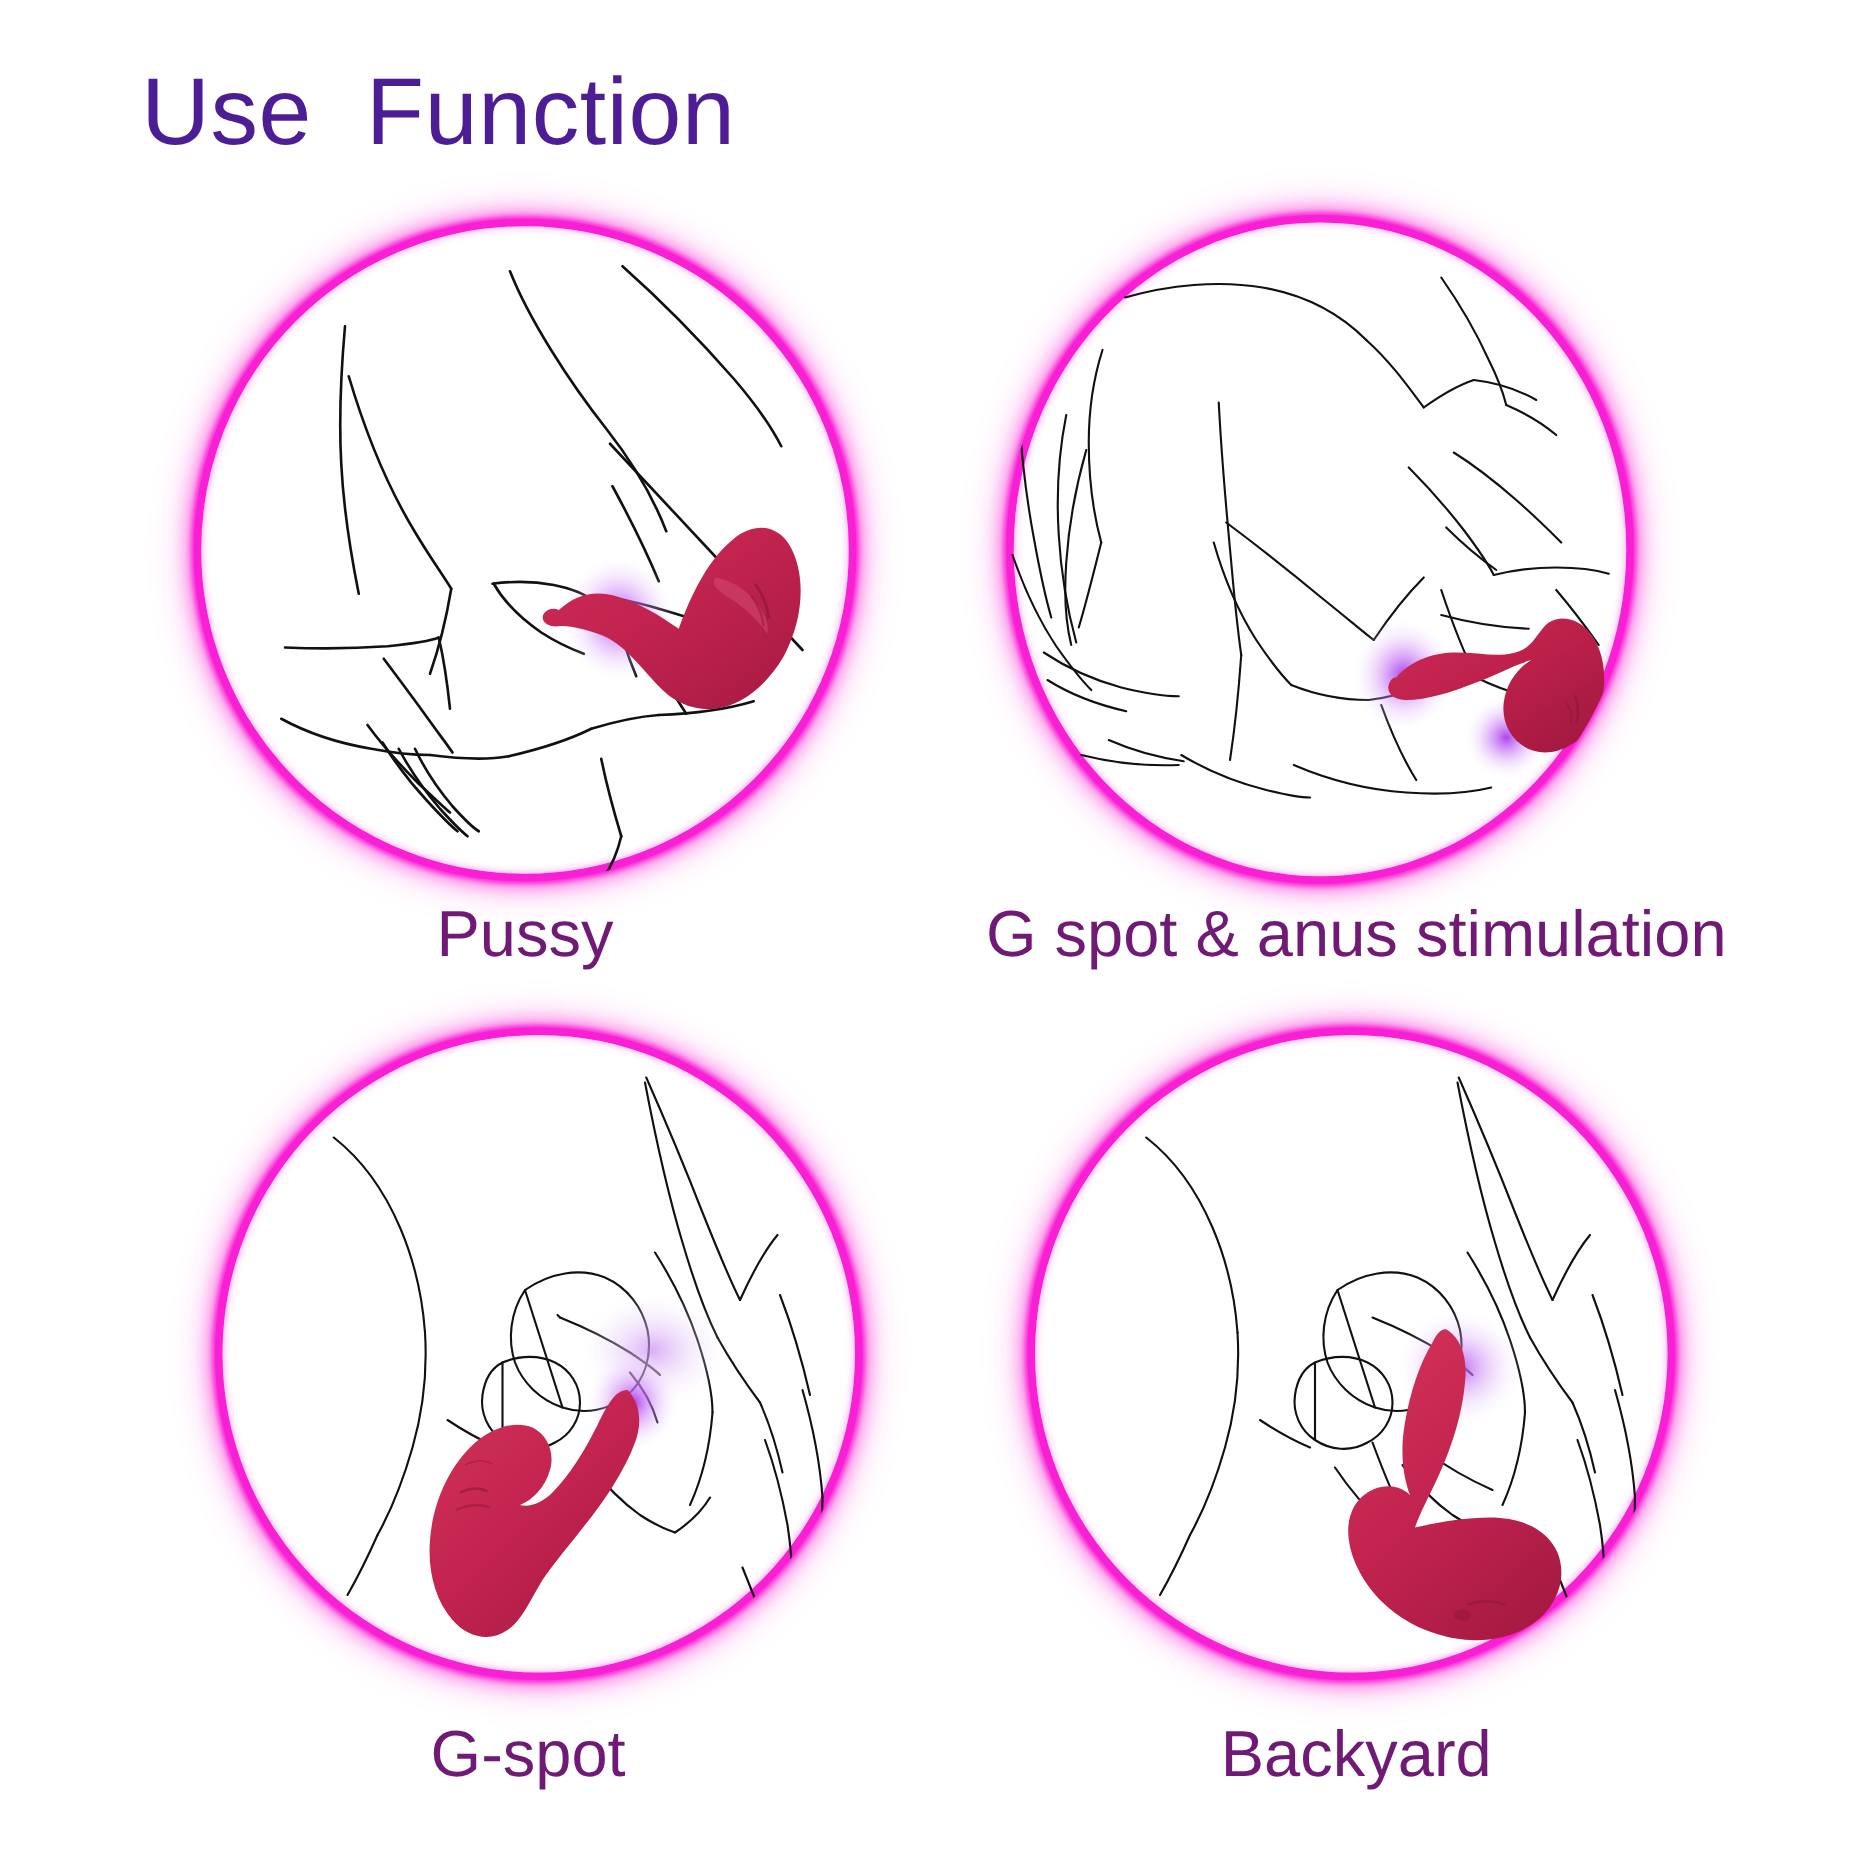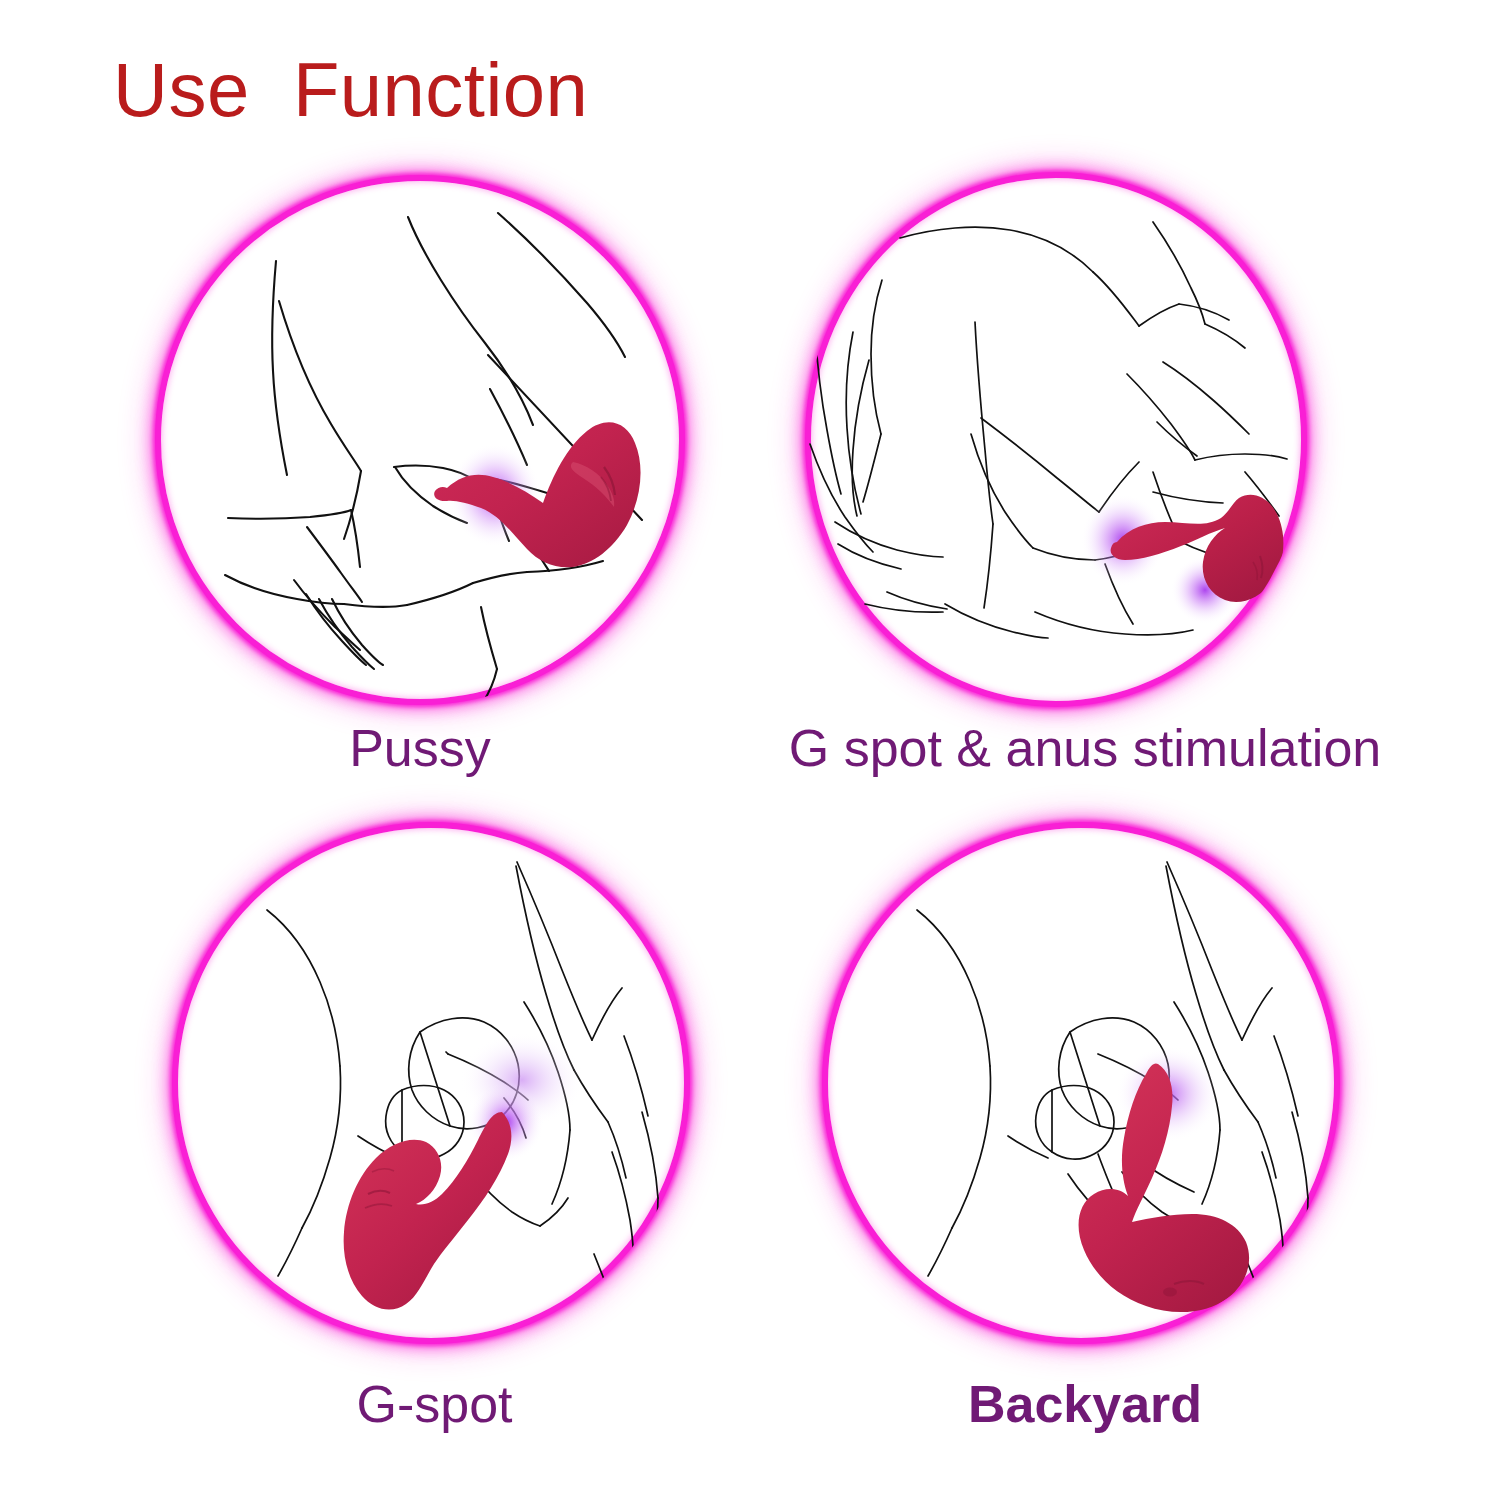--- a/index.html
+++ b/index.html
@@ -15,21 +15,21 @@
     position: relative;
   }
 
   #page-title {
     position: absolute;
     left: 113px;
     top: 52px;
     font-size: 76px;
     line-height: 1;
     font-weight: 400;
-    color: #b91c1c;
+    color: #4c1d95;
     letter-spacing: 0.5px;
     white-space: pre;
     text-align: right;
   }
 
   .grid {
     position: absolute;
     left: 0;
     top: 0;
     width: 1500px;
@@ -82,22 +82,22 @@
     position: absolute;
     text-align: center;
     font-size: 52px;
     line-height: 1;
     color: #701a75;
     font-weight: 400;
     white-space: nowrap;
   }
   .cap-0 { left: 0px;   top: 722px;  width: 840px; }
   .cap-1 { left: 700px; top: 722px;  width: 770px; }
-  .cap-2 { left: 0px;   top: 1378px; width: 845px; padding-left: 12px; }
-  .cap-3 { left: 700px; top: 1378px; width: 770px; font-weight: bold; }
+  .cap-2 { left: 0px;   top: 1378px; width: 845px; }
+  .cap-3 { left: 700px; top: 1378px; width: 770px; }
 </style>
 </head>
 <body>
 
 <div id="page-title">Use  Function</div>
 
 <div class="grid">
 
   <div class="cell cell-0">
     <div class="circle-wrap">

